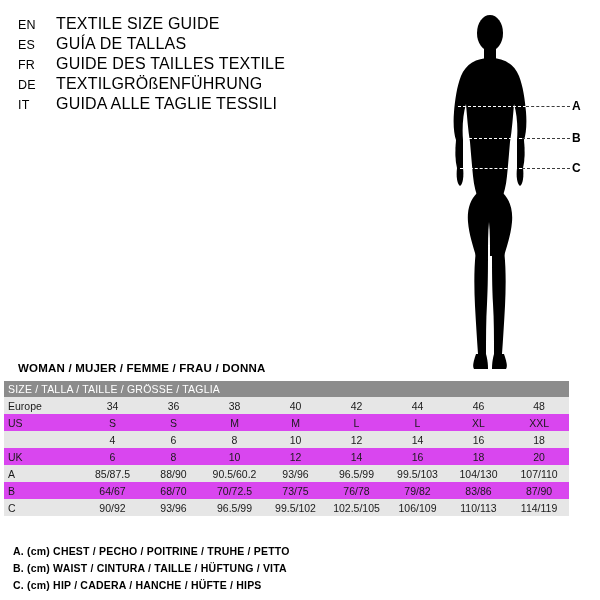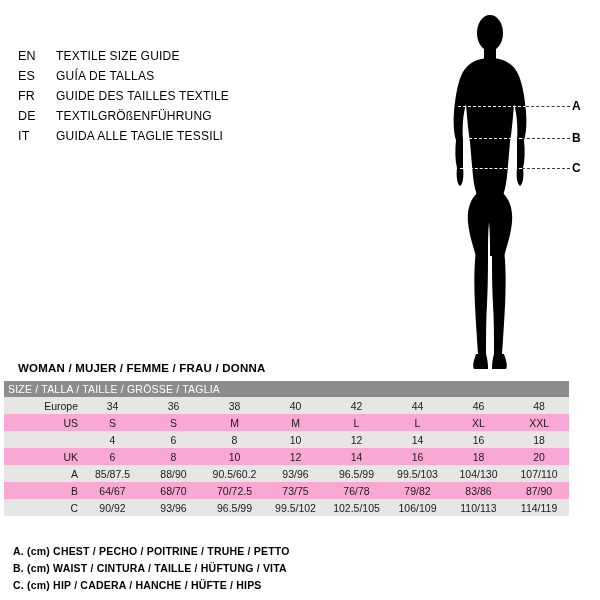--- a/index.html
+++ b/index.html
@@ -20,35 +20,34 @@
     height: 600px;
     box-sizing: border-box;
   }
 
   
   .lang-block {
     position: absolute;
     top: 14px;
     left: 18px;
     width: 380px;
-    margin-top: 32px;
   }
   .lang-row {
     display: flex;
     align-items: baseline;
     height: 20px;
     line-height: 20px;
   }
   .lang-code {
     width: 38px;
     font-size: 12.5px;
     letter-spacing: 0.2px;
   }
   .lang-text {
-    font-size: 12px;
+    font-size: 16px;
     letter-spacing: 0.2px;
   }
 
   
   .figure-area {
     position: absolute;
     top: 8px;
     left: 420px;
     width: 170px;
     height: 370px;
@@ -108,25 +107,25 @@
     font-size: 10.5px;
     font-weight: normal;
     text-align: left;
     height: 16px;
     letter-spacing: 0.2px;
   }
   table.size-table tr.shaded td {
     background: #e6e6e6;
   }
   table.size-table tr.plain td {
-    background: #f9a8d4;
+    background: #d946ef;
   }
   table.size-table td.row-label {
-    text-align: right;
-    padding-left: 16px;
+    text-align: left;
+    padding-left: 4px;
   }
 
   
   .footnotes {
     position: absolute;
     top: 543px;
     left: 13px;
     width: 520px;
   }
   .footnote {

